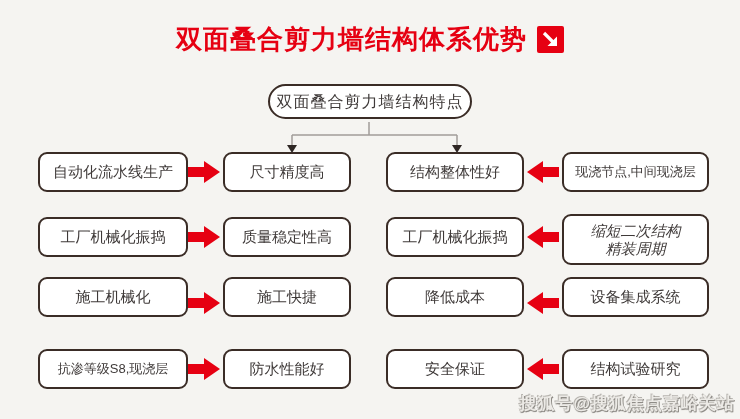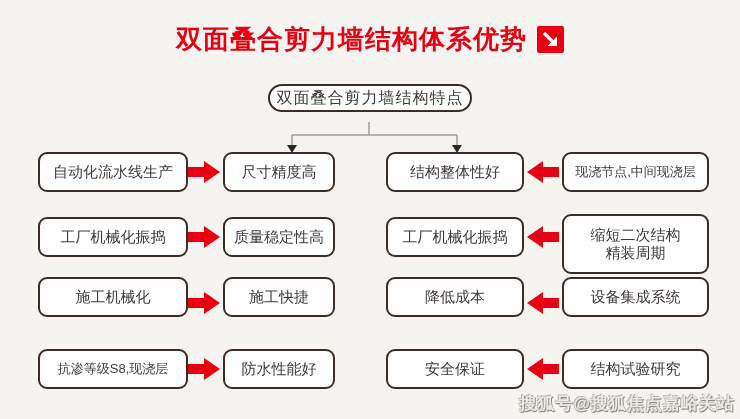--- a/index.html
+++ b/index.html
@@ -11,28 +11,28 @@
     display:flex;align-items:center;justify-content:center;gap:10px;}
   .page-title{color:#e60012;font-size:26px;font-weight:bold;letter-spacing:1px;}
   .title-icon{width:27px;height:27px;background:#e60012;border-radius:2px;
     display:flex;align-items:center;justify-content:center;flex:0 0 auto;}
 
   
   .box{position:absolute;height:40px;background:#fff;border:2px solid #3a2c26;
     border-radius:9px;display:flex;align-items:center;justify-content:center;
     font-size:15px;color:#3f3a39;text-align:center;white-space:pre-line;
     box-sizing:border-box;line-height:1.2;padding:0 4px;}
-  .root-box{left:268px;top:84px;width:204px;height:28px;font-size:16px;letter-spacing:1px;border-radius:19px;}
+  .root-box{left:268px;top:84px;width:204px;height:35px;font-size:16px;letter-spacing:1px;border-radius:19px;}
 
   .c1{left:38px;width:150px}
-  .c2{left:223px;width:112px}
+  .c2{left:223px;width:128px}
   .c3{left:386px;width:138px}
   .c4{left:562px;width:147px}
   .r1{top:152px}.r2{top:217px}.r3{top:277px}.r4{top:349px}
-  .tall{top:214px;height:60px;}
+  .tall{top:214px;height:51px;font-style:italic;}
   .compact{font-size:13px;white-space:nowrap;}
 
   
   .arrow{position:absolute;width:32px;height:24px;}
   .aL{left:188px}.aR{left:527px}
   .ar1{top:160px}.ar2{top:225px}.ar3{top:291px}.ar4{top:357px}
 
   
   .connector{position:absolute;left:280px;top:122px;width:190px;height:31px;}
 

